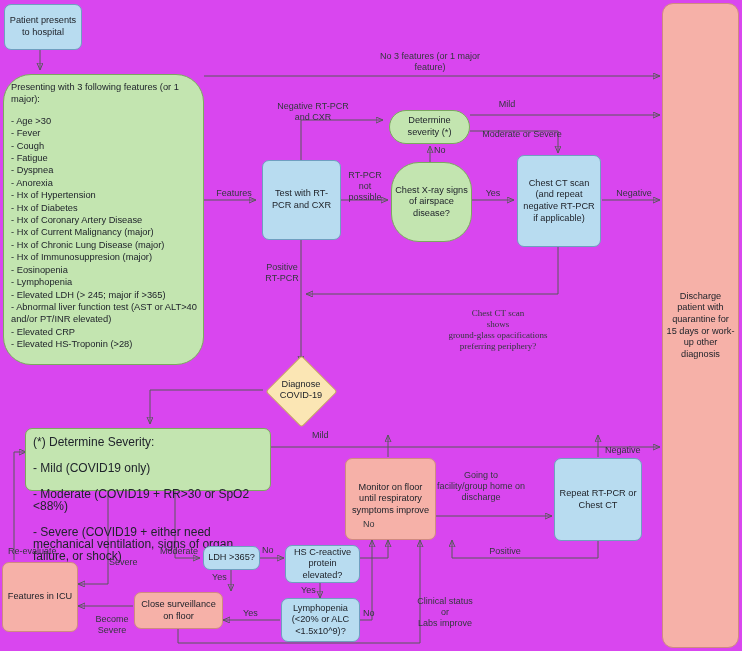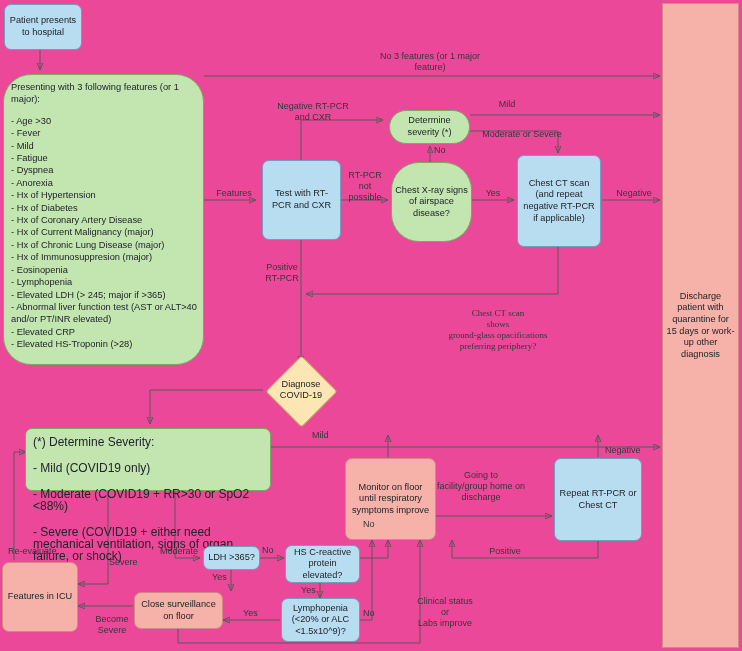--- a/index.html
+++ b/index.html
@@ -1,22 +1,22 @@
 <!DOCTYPE html>
 <html><head>
 <meta charset="utf-8">
 <style>
   html,body{margin:0;padding:0;background:#ffffff;}
   body{font-family:"Liberation Sans", sans-serif;}
-  #canvas{position:relative;width:742px;height:651px;background:#ec4899;overflow:hidden;}
+  #canvas{position:relative;width:742px;height:651px;background:#d946ef;overflow:hidden;}
   .node{position:absolute;box-sizing:border-box;border:1px solid #666;display:flex;align-items:center;justify-content:center;text-align:center;color:#20242b;font-size:9.2px;line-height:11.6px;border-radius:7px;padding:3px;}
   .node.blue{background:#b8dcf0;border-color:#6f9fc0;}
   .node.green{background:#c3e5b0;border-color:#7ba85f;border-radius:28px;}
   .node.pink{background:#f6b1a8;border-color:#d08a80;}
-  .node.sq{border-radius:0;}
+  .node.sq{border-radius:11px;}
   .node.listbox{display:block;text-align:left;padding:6px 6px 4px 7px;font-size:9.3px;line-height:12.4px;}
   .node.listbox .hdr{margin-bottom:9px;}
   .node.listbox .li{white-space:pre-wrap;}
   .node.sevbox{display:block;text-align:left;padding:7px 7px;font-size:12px;line-height:12px;}
   .node.sevbox .row{margin-bottom:14px;}
   .node.sevbox .row:last-child{margin-bottom:0;}
   .diamond{position:absolute;}
   .diamond .dshape{position:absolute;inset:0;background:#fbe6b4;border:1px solid #c9ad63;transform:rotate(45deg);border-radius:3px;}
   .diamond .dtext{position:absolute;inset:0;display:flex;align-items:center;justify-content:center;text-align:center;font-size:9.2px;line-height:11.4px;color:#20242b;}
   .lbl{position:absolute;font-size:9px;line-height:11px;color:#33373d;white-space:pre;text-align:center;}
@@ -99,21 +99,21 @@
 
   <div class="node blue" style="left:4px;top:4px;width:78px;height:46px;">
     <span>Patient presents to hospital</span>
   </div>
 
   <div class="node green listbox" style="left:3px;top:74px;width:201px;height:291px;">
     <div class="hdr">Presenting with 3 following features (or 1 major):</div>
     <div id="features-list">
         <div class="li">- Age &gt;30</div>
         <div class="li">- Fever</div>
-        <div class="li">- Mild</div>
+        <div class="li">- Cough</div>
         <div class="li">- Fatigue</div>
         <div class="li">- Dyspnea</div>
         <div class="li">- Anorexia</div>
         <div class="li">- Hx of Hypertension</div>
         <div class="li">- Hx of Diabetes</div>
         <div class="li">- Hx of Coronary Artery Disease</div>
         <div class="li">- Hx of Current Malignancy (major)</div>
         <div class="li">- Hx of Chronic Lung Disease (major)</div>
         <div class="li">- Hx of Immunosuppresion (major)</div>
         <div class="li">- Eosinopenia</div>

